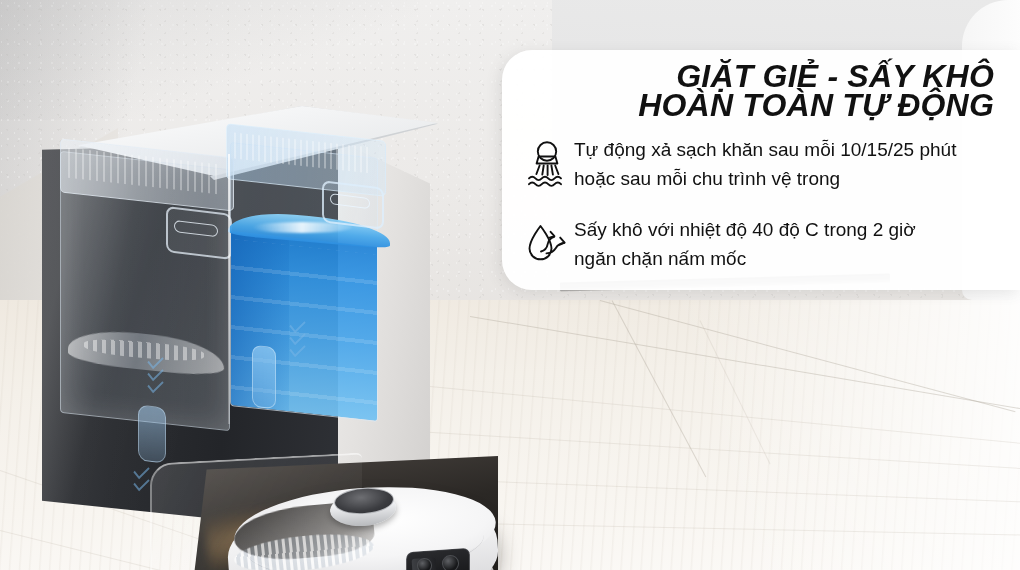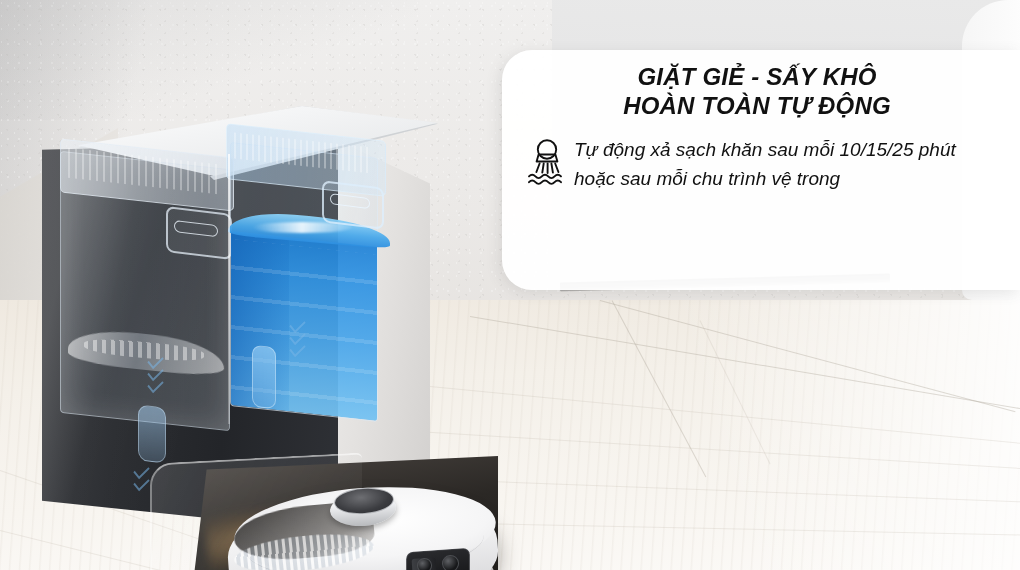--- a/index.html
+++ b/index.html
@@ -459,36 +459,35 @@
     position: absolute;
     left: 502px; top: 50px;
     width: 518px; height: 240px;
     background: rgba(255,255,255,.955);
     border-top-left-radius: 30px;
     border-bottom-left-radius: 30px;
     box-shadow: -3px 3px 14px rgba(90,90,90,.13);
     overflow: hidden;
   }
   .info-title {
-    text-align: center;
+    text-align: right;
     font-weight: bold;
     font-style: italic;
-    font-size: 24px;
+    font-size: 32px;
     line-height: 29px;
     color: #111111;
     letter-spacing: .2px;
     margin: 12px 26px 0 18px;
   }
   .bullets { margin: 9px 0 0 0; }
   .bullet {
     display: flex;
-    align-items: flex-start;
+    align-items: center;
     margin: 0 18px 0 18px;
     padding: 5px 0 2px 0;
-    font-style: italic;
   }
   .bullet + .bullet { margin-top: 14px; }
   .b-icon {
     flex: 0 0 54px;
     width: 54px;
     height: 56px;
     display: flex;
     align-items: center;
     justify-content: center;
   }
@@ -610,17 +609,32 @@
             <path d="M6 39.4 q3.2 -3.4 6.4 0 q3.2 3.4 6.4 0 q3.2 -3.4 6.4 0 q3.2 3.4 6.4 0 q3.2 -3.4 6.4 0"></path>
             <path d="M6 45.2 q3.2 -3.4 6.4 0 q3.2 3.4 6.4 0 q3.2 -3.4 6.4 0 q3.2 3.4 6.4 0 q3.2 -3.4 6.4 0"></path>
           </svg>
         </div>
         <div class="b-text">
           <span class="ln">Tự động xả sạch khăn sau mỗi 10/15/25 phút</span>
           <span class="ln">hoặc sau mỗi chu trình vệ trong</span>
         </div>
       </div>
 
+      <div class="bullet">
+        <div class="b-icon">
+          <svg width="46" height="48" viewBox="0 0 46 48" fill="none" stroke="#111111" stroke-width="1.9" stroke-linecap="round" stroke-linejoin="round">
+            <path d="M16.5 6 C16.5 6 5.5 20 5.5 28.6 C5.5 34.6 10.4 39.3 16.5 39.3 C22.6 39.3 27.5 34.6 27.5 28.6 C27.5 20 16.5 6 16.5 6 Z"></path>
+            <path d="M17 31.5 q5.6 -1.6 6.6 -7.2 q1 -5.6 6.6 -7.4"></path>
+            <path d="M26.6 11.8 L30.4 16.2 L25.6 17.6"></path>
+            <path d="M22.5 33.4 q6.4 -0.6 9.2 -5.2 q2.8 -4.6 8.6 -5.4"></path>
+            <path d="M36.2 17.6 L40.6 22.6 L35.4 24.8"></path>
+          </svg>
+        </div>
+        <div class="b-text">
+          <span class="ln">Sấy khô với nhiệt độ 40 độ C trong 2 giờ</span>
+          <span class="ln">ngăn chặn nấm mốc</span>
+        </div>
+      </div>
 
     </div>
   </div>
 
 </div>
 
 </body></html>

